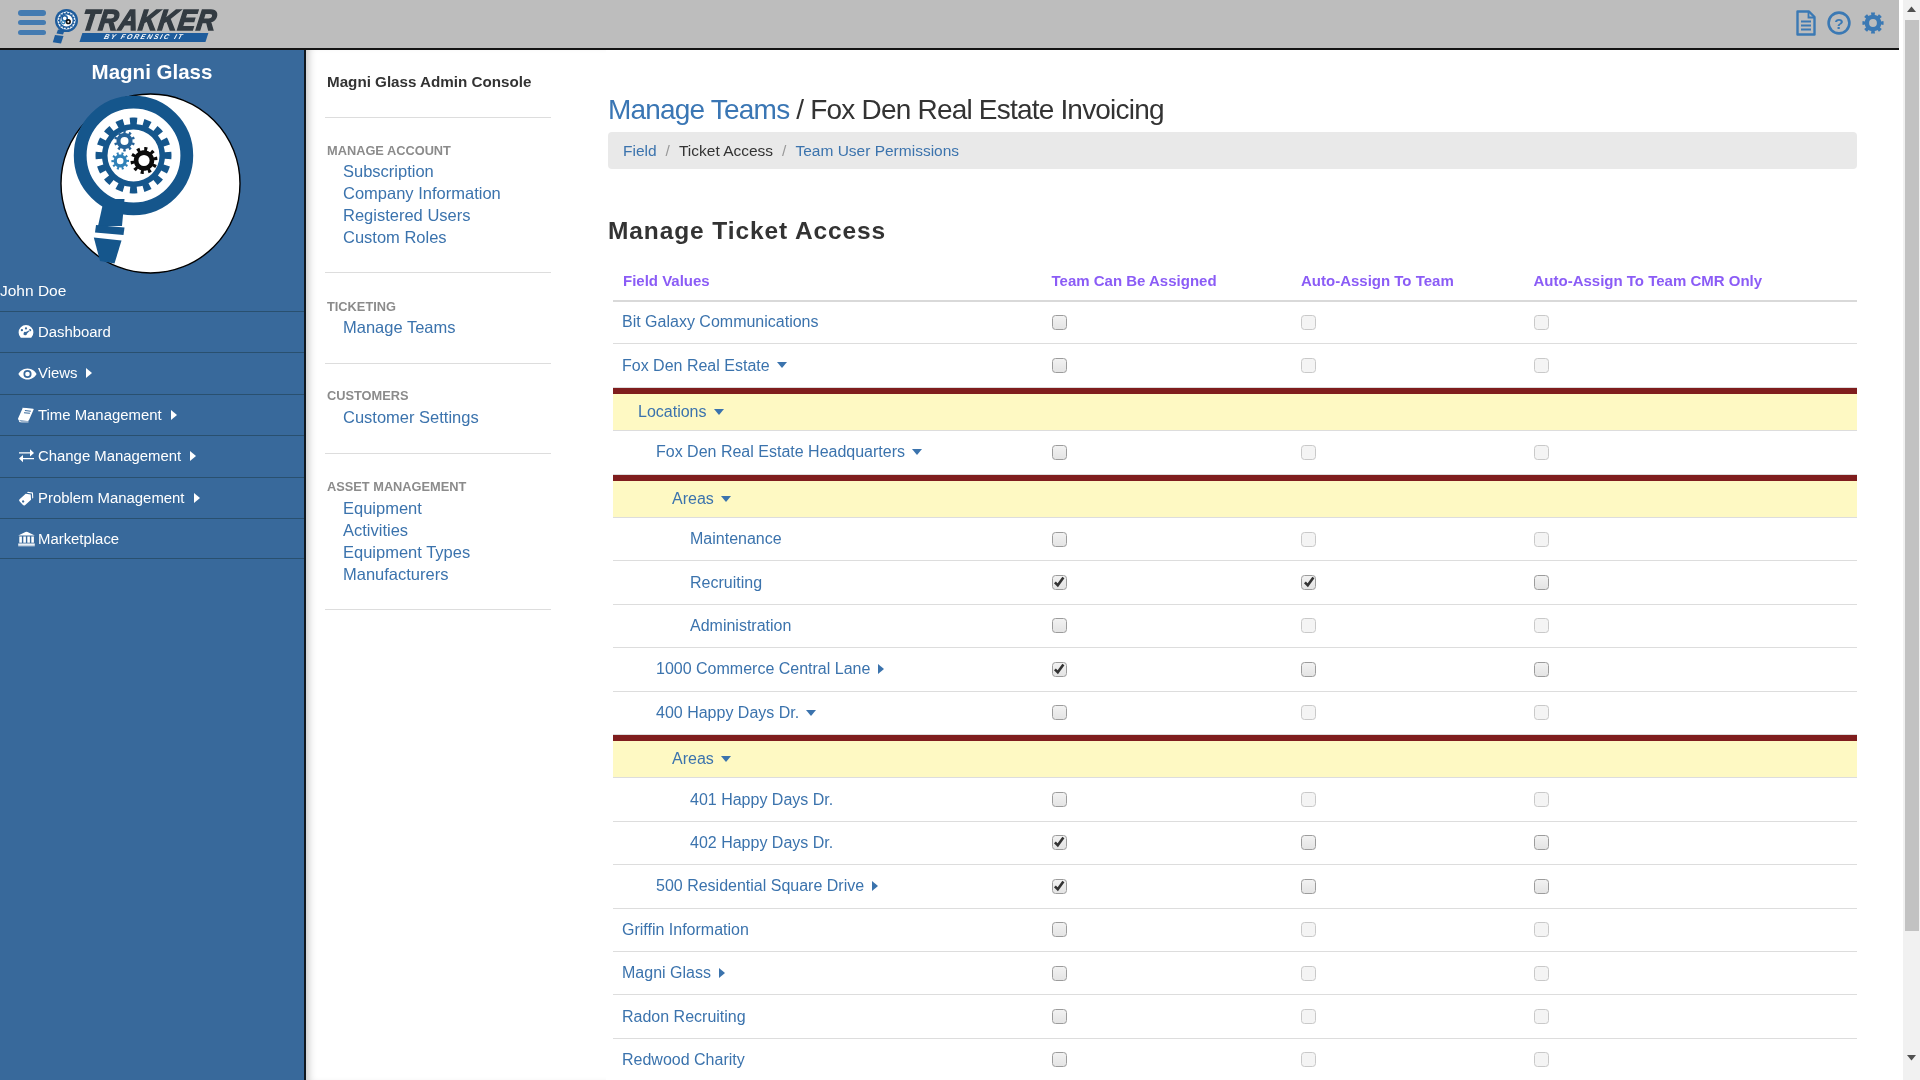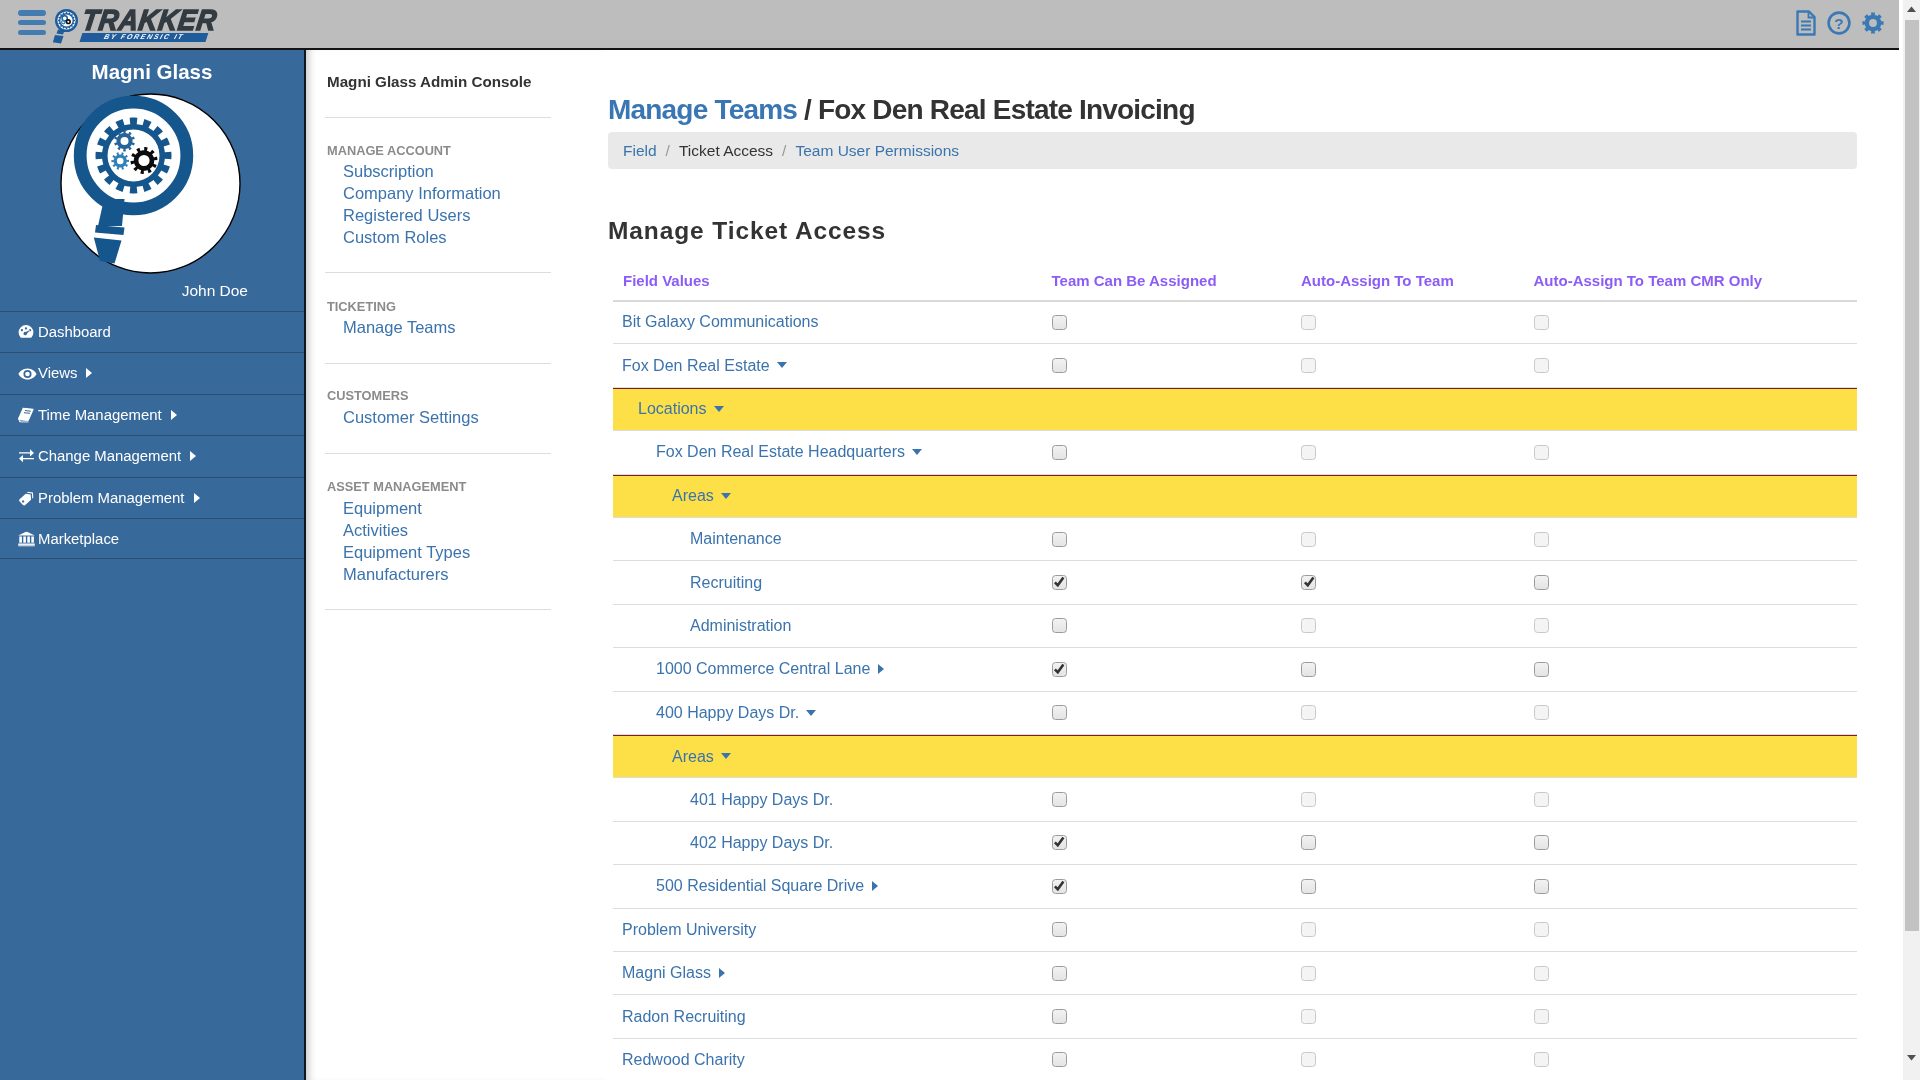--- a/index.html
+++ b/index.html
@@ -8,44 +8,44 @@
 .hamb{position:absolute;left:18px;top:10px}
 .hamb div{width:28px;height:5.6px;border-radius:3px;background:#447bb1;margin-bottom:4.3px}
 .logo-trakker{position:absolute;left:80px;top:4px;font-size:29px;font-weight:bold;font-style:italic;color:#333b42;letter-spacing:0.6px;transform:skewX(-8deg) scaleX(0.92);transform-origin:left bottom;-webkit-text-stroke:1.4px #333b42}
 .logo-bar{position:absolute;left:81px;top:33px;width:126px;height:8.5px;background:#1e5c9c;transform:skewX(-18deg);text-align:center;color:#fff;font-size:7px;font-weight:bold;font-style:italic;letter-spacing:1.7px;line-height:8.5px}
 .topicons{position:absolute;left:1795px;top:10px;display:flex;gap:10px;align-items:center}
 .scrollcol{position:absolute;right:0;top:0;width:17px;height:1080px;background:#f1f1f1}
 .scrollthumb{position:absolute;left:1.5px;top:20px;width:14px;height:911px;background:#c2c2c2}
 .leftnav{position:absolute;left:0;top:50px;width:306px;height:1030px;background:#38699b;border-right:2px solid #10181f;color:#fff}
 .ln-title{margin-top:10px;text-align:center;font-size:20.5px;font-weight:bold}
 .avatar{position:absolute;left:60px;top:43px}
-.ln-user{position:absolute;top:232px;width:248px;text-align:right;font-size:15.5px}
+.ln-user{position:absolute;top:232px;width:248px;text-align:left;font-size:15.5px}
 .menu{position:absolute;top:261px;left:0;width:304px;list-style:none}
 .menu li{height:41.4px;border-top:1px solid #29506f;position:relative;font-size:14.9px;line-height:41px;padding-left:38px;white-space:nowrap}
 .menu li:last-child{border-bottom:1px solid #29506f}
 .menu svg.mi{position:absolute;left:18px;top:50%;transform:translateY(-50%)}
 .arr{display:inline-block;width:0;height:0;border-left:6px solid #fff;border-top:5px solid transparent;border-bottom:5px solid transparent;margin-left:9px}
 .nav2{position:absolute;left:306px;top:50px;width:300px;height:1030px;background:#fff;box-shadow:inset 8px 0 8px -6px rgba(0,0,0,0.25)}
 .n2-title{position:absolute;left:21px;top:23px;font-size:15.2px;font-weight:bold;color:#333}
 .n2-sep{position:absolute;left:19px;width:226px;height:0;border-top:1px solid #ddd}
 .n2-h{position:absolute;left:21px;font-size:12.8px;font-weight:bold;color:#8b8b8b;margin-top:2px}
 .n2-a{position:absolute;left:37px;font-size:16.5px;color:#3b73ad}
 .main{position:absolute;left:608px;top:50px;width:1249px;color:#333}
-h2.pgh{position:absolute;top:44px;left:0;font-size:28px;font-weight:bold;color:#333;white-space:nowrap;letter-spacing:-0.8px}
+h2.pgh{position:absolute;top:44px;left:0;font-size:28px;font-weight:normal;color:#333;white-space:nowrap;letter-spacing:-0.8px}
 h2.pgh a{color:#3a76b4}
 .crumbs{position:absolute;top:82px;left:0;width:1249px;height:37px;background:#e9e9e9;border-radius:4px;font-size:15.5px;line-height:37px;padding-left:15px;color:#333}
 .crumbs .sep{color:#999;padding:0 9px}
 .crumbs a{color:#3b73ad}
 h3.mta{position:absolute;top:167px;left:0;font-size:24.5px;font-weight:bold;color:#333;letter-spacing:0.9px}
 .tbl{position:absolute;left:5px;top:212px;width:1244px}
 .th{position:absolute;top:0;height:39px;font-size:15px;font-weight:bold;color:#8b5cf6}
 .thead-line{position:absolute;top:39px;left:0;width:1244px;border-top:2px solid #d9d9d9}
 .row{position:absolute;left:0;width:1244px;height:43.4px;border-bottom:1px solid #ddd;font-size:16px}
 .row .lnk{position:absolute;top:50%;transform:translateY(-50%);color:#3b73ad;white-space:nowrap}
-.band{background:#fde047;border-top:1px solid #7f1d1d}
+.band{background:#fef9c3;border-top:6px solid #7f1d1d}
 .cd{display:inline-block;width:0;height:0;border-top:6px solid #3b73ad;border-left:5px solid transparent;border-right:5px solid transparent;margin-left:7px;vertical-align:middle;position:relative;top:-1px}
 .cr{display:inline-block;width:0;height:0;border-left:6px solid #3b73ad;border-top:5px solid transparent;border-bottom:5px solid transparent;margin-left:8px;vertical-align:middle;position:relative;top:-1px}
 .cb{position:absolute;top:50%;margin-top:-7.5px;width:15px;height:15px;border-radius:3.5px;border:1px solid #9c9c9c;background:linear-gradient(#f2f2f2,#e4e4e4)}
 .cb.dis{border-color:#c9c9c9;background:#f4f4f4}
 .cb svg{position:absolute;left:-0.5px;top:-1px;overflow:visible}
 </style></head>
 <body>
 <div class="topbar">
   <div class="hamb">
       <div></div>
@@ -276,21 +276,21 @@
         <span class="lnk" style="left:43px">500 Residential Square Drive<span class="cr"></span></span>
         <span class="cb" style="left:438.5px">
           <svg width="14" height="14" viewBox="0 0 14 14">
             <path d="M2.9 7.3 L5.8 10.3 L11.4 2.6" fill="none" stroke="#333" stroke-width="2.6"></path>
           </svg>
         </span>
         <span class="cb" style="left:688px"></span>
         <span class="cb" style="left:920.5px"></span>
       </div>
 <div class="row" style="top:646.6px">
-        <span class="lnk" style="left:9px">Problem University</span>
+        <span class="lnk" style="left:9px">Griffin Information</span>
         <span class="cb" style="left:438.5px"></span>
         <span class="cb dis" style="left:688px"></span>
         <span class="cb dis" style="left:920.5px"></span>
       </div>
 <div class="row" style="top:690.0px">
         <span class="lnk" style="left:9px">Magni Glass<span class="cr"></span></span>
         <span class="cb" style="left:438.5px"></span>
         <span class="cb dis" style="left:688px"></span>
         <span class="cb dis" style="left:920.5px"></span>
       </div>

